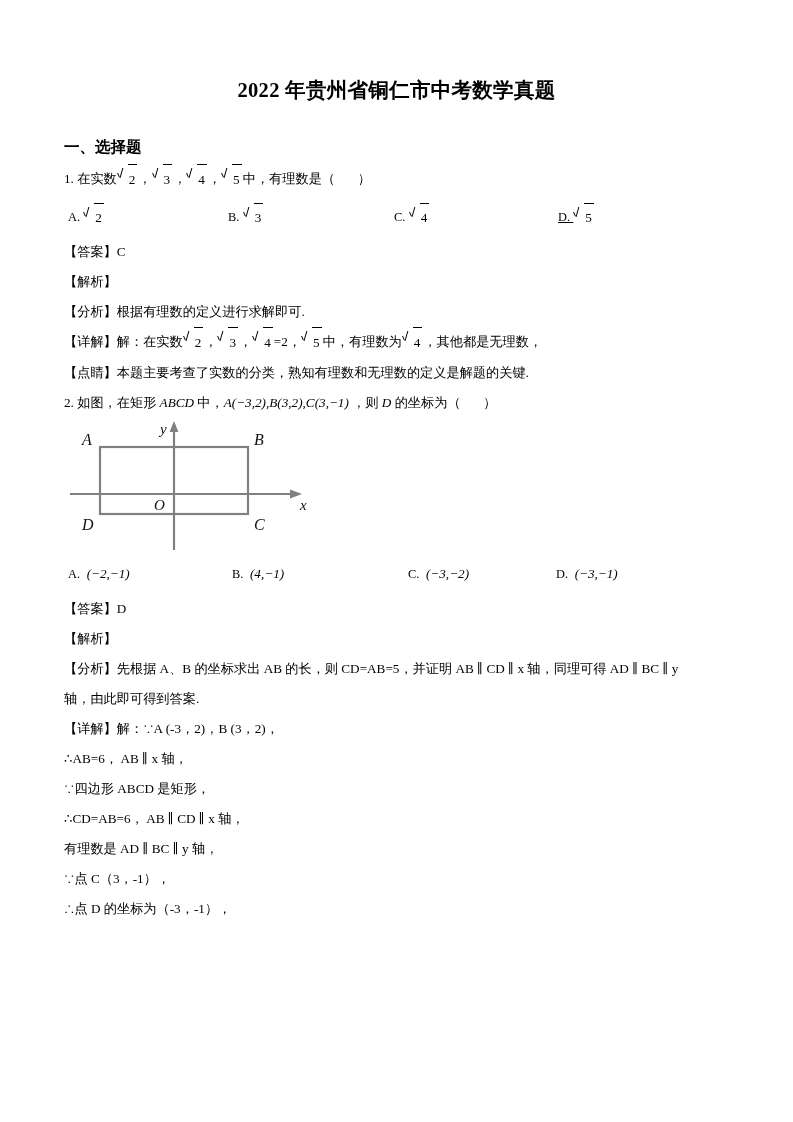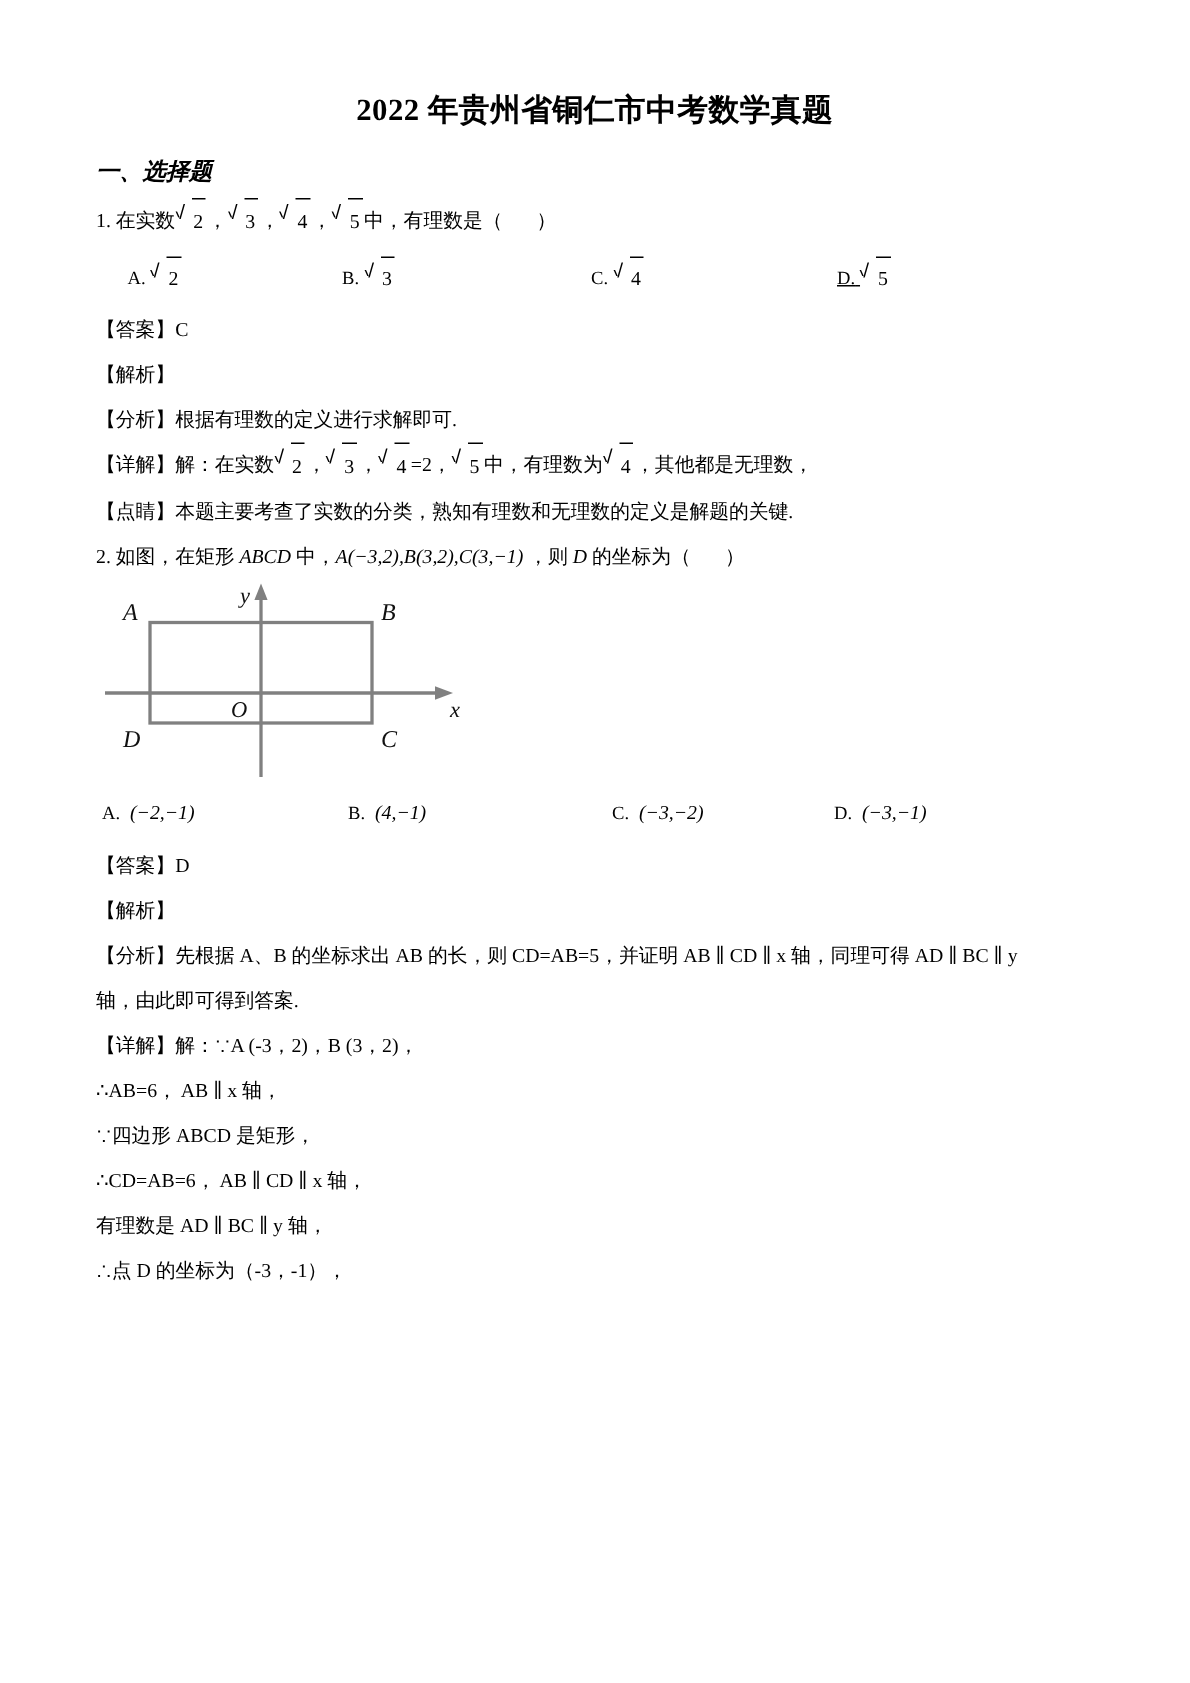--- a/index.html
+++ b/index.html
@@ -20,32 +20,31 @@
     width: 793px;
     height: 1122px;
     padding: 0;
     box-sizing: border-box;
   }
   .doc-title {
     text-align: center;
     font-size: 20.5px;
     font-weight: bold;
     letter-spacing: 0.3px;
-    margin: 0;
+    margin: 16px;
     padding-top: 60px;
     line-height: 28px;
   }
   .section-heading {
     font-size: 15.5px;
     font-weight: bold;
     margin: 0;
     padding-left: 64px;
     padding-top: 16px;
     line-height: 22px;
-    font-style: italic;
   }
   .body-block {
     padding-left: 64px;
     padding-right: 52px;
   }
   .line {
     font-size: 13.2px;
     line-height: 30px;
     color: #000;
     white-space: normal;
@@ -98,21 +97,21 @@
     height: 34px;
     font-size: 13.2px;
   }
   .opt {
     position: absolute;
     top: 0;
     white-space: nowrap;
     line-height: 28px;
   }
   .opt .lbl { font-size: 12.4px; }
-  .opt-a { left: 4px; margin-left: 17px; }
+  .opt-a { left: 4px; }
   .opt-b { left: 164px; text-align: center; }
   .opt-c { left: 330px; }
   .opt-d { left: 494px; text-decoration: underline; }
   .opt-q2-a { left: 4px; }
   .opt-q2-b { left: 168px; }
   .opt-q2-c { left: 344px; }
   .opt-q2-d { left: 492px; }
   .figure-wrap {
     position: relative;
     height: 140px;
@@ -214,16 +213,17 @@
     <div class="line">轴，由此即可得到答案.</div>
 
     <div class="line">
       <span>【详解】</span><span>解：∵A (-3，2)，B (3，2)，</span>
     </div>
 
     <div class="line">∴AB=6，  AB ∥ x 轴，</div>
     <div class="line">∵四边形 ABCD 是矩形，</div>
     <div class="line">∴CD=AB=6，  AB ∥ CD ∥ x 轴，</div>
     <div class="line">有理数是 AD ∥ BC ∥ y 轴，</div>
+    <div class="line">∵点 C（3，-1），</div>
     <div class="line">∴点 D 的坐标为（-3，-1），</div>
 
   </div>
 </div>
 
 </body></html>

